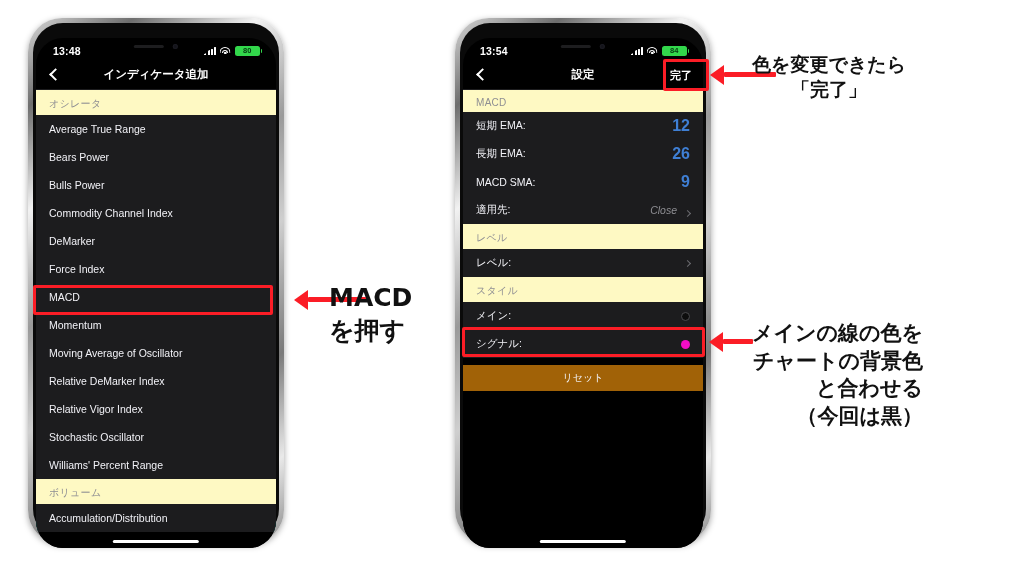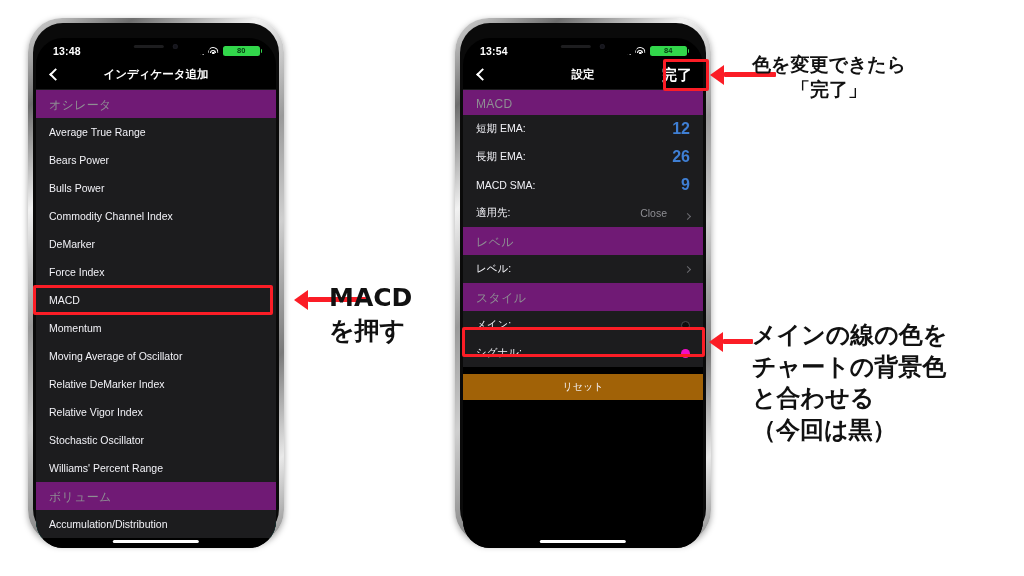--- a/index.html
+++ b/index.html
@@ -63,21 +63,21 @@
     border:1.4px solid #fff; border-bottom:none; border-radius:50% 50% 0 0 / 100% 100% 0 0; }
   .wifi span.w1{ width:11px;height:5.5px; top:0.5px; }
   .wifi span.w2{ width:6px;height:3px; top:3px; }
   .wifi span.w3{ width:2.4px;height:2.4px;border-radius:50%;background:#fff;border:none;top:5.6px;}
   .batt {
     display:flex; align-items:center;
   }
   .batt-body {
     min-width: 20px; height: 10px; border-radius: 2.5px;
     background:#32d74b; color:#063a12; font-size:7.5px; font-weight:800;
-    display:flex; align-items:center; justify-content:center; padding:0 14px;
+    display:flex; align-items:center; justify-content:center; padding:0 8px;
   }
   .batt-tip { width:1.5px; height:4px; background:#32d74b; border-radius:0 1px 1px 0; margin-left:.8px; }
 
   
   .navbar {
     position:relative; height: 30px;
     display:flex; align-items:center; justify-content:center;
     color:#fff; font-size:11.5px; font-weight:600;
     border-bottom: 0.5px solid #1c1c1e;
   }
@@ -85,46 +85,46 @@
     position:absolute; left:11px; top:50%; transform:translateY(-50%);
     width:14px; height:14px;
   }
   .nav-back::before{
     content:""; position:absolute; left:4px; top:2.5px;
     width:7px; height:7px; border-left:2px solid #fff; border-bottom:2px solid #fff;
     transform: rotate(45deg);
   }
   .nav-right {
     position:absolute; right:11px; top:50%; transform:translateY(-50%);
-    color:#fff; font-size:15px; font-weight:700;
+    color:#fff; font-size:11px; font-weight:700;
   }
 
   
   .list-scroll { position:absolute; top:52px; left:0; right:0; bottom:0; overflow:hidden; background:#000; }
   .sect-head {
     padding: 7px 13px 4px;
-    color:#8e8e93; font-size:12px; letter-spacing:.3px;
-    background:#701a75;
+    color:#8e8e93; font-size:10px; letter-spacing:.3px;
+    background:#fef9c3;
   }
   .group { background:#0f766e; }
   .row {
     position:relative;
     height: 28px;
     display:flex; align-items:center; justify-content:space-between;
     padding: 0 13px;
     color:#f2f2f7; font-size:10.5px;
     background:#1c1c1e;
   }
   .row::after{
     content:""; position:absolute; left:13px; right:0; bottom:0;
     height:0.5px; background:#2e2e30;
   }
   .row:last-child::after{ display:none; }
   .row .val { color:#3f7fd4; font-size:16px; font-weight:700; }
-  .row .val-gray { color:#8e8e93; font-size:10.5px; display:flex; align-items:flex-end; gap:18px; }
+  .row .val-gray { color:#8e8e93; font-size:10.5px; display:flex; align-items:flex-end; gap:8px;font-style:italic; }
   .chev {
     display:inline-block; width:5px; height:5px;
     border-right:1.4px solid #6b6b70; border-top:1.4px solid #6b6b70;
     transform: rotate(45deg);
   }
   .swatch { width:9px; height:9px; border-radius:50%; }
   .swatch.dark { background:#0d0d0d; border:1px solid #4a4a4d; }
   .swatch.magenta { background:#f20dc6; }
 
   .reset-btn {
@@ -369,18 +369,18 @@
   </div>
   <div class="callout" style="left:752px; top:52px; font-size:19px; text-align:center;">色を変更できたら
 「完了」</div>
 
   <div class="redbox" style="left:462px; top:327px; width:243px; height:30px;"></div>
 
   <div class="arrow" style="left:709px; top:332px; width:44px; height:20px;">
     <div class="shaft" style="left:14px; top:7px; width:30px;"></div>
     <div class="head" style="left:0px; top:0px;"></div>
   </div>
-  <div class="callout" style="left:752px; top:320px; font-size:24px; text-align:left;">メインの線の色を
+  <div class="callout" style="left:752px; top:320px; font-size:21px; text-align:right;">メインの線の色を
 チャートの背景色
 と合わせる
 （今回は黒）</div>
 
 </div>
 
 </body></html>

